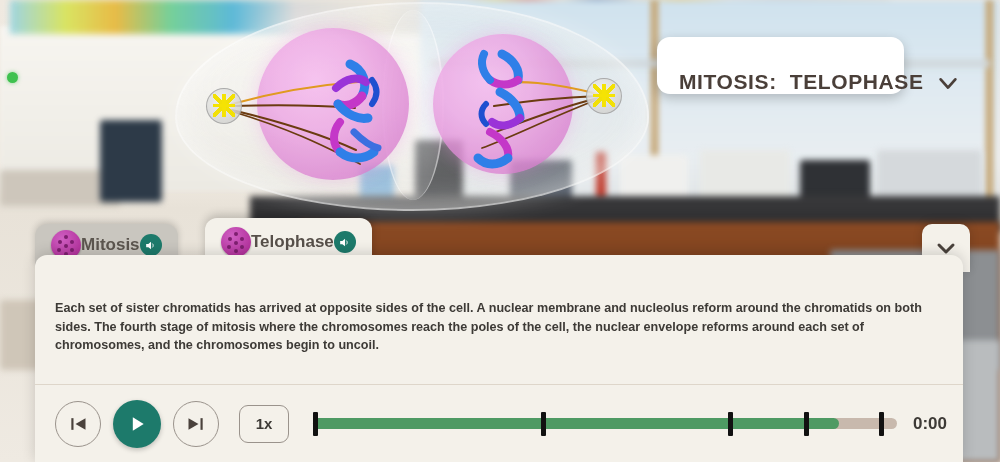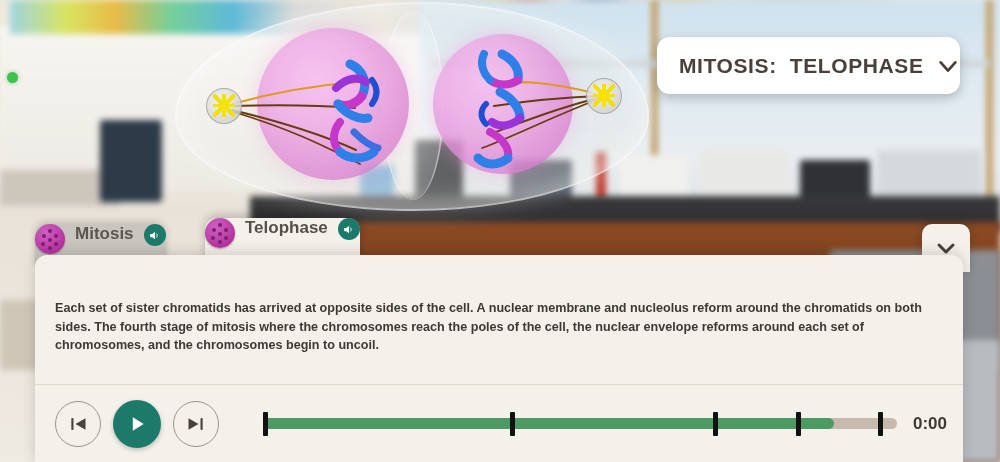--- a/index.html
+++ b/index.html
@@ -91,40 +91,40 @@
     background:#f2ece4;border-radius:14px;
     box-shadow:0 4px 10px rgba(0,0,0,.20);
     display:flex;align-items:center;justify-content:center;cursor:pointer;}
   .menu-btn span{font-size:21px;font-weight:bold;color:#4a403a;letter-spacing:1.4px;
     text-shadow:1px 1px 0 rgba(255,255,255,.6);}
 
   .status-dot{position:absolute;left:7px;top:72px;width:11px;height:11px;border-radius:50%;
     background:#3fc14f;box-shadow:0 0 4px rgba(63,193,79,.6);}
 
   
-  .phase-dd{position:absolute;left:657px;top:37px;width:303px;height:57px;
+  .phase-dd{position:absolute;left:657px;top:37px;width:247px;height:57px;
     background:#ffffff;border-radius:13px;
     box-shadow:0 4px 12px rgba(0,0,0,.22);
-    display:flex;align-items:center;gap:13px;padding:0 22px;box-sizing:border-box;cursor:pointer;}
+    display:flex;align-items:flex-end;gap:13px;padding:0 22px;box-sizing:border-box;cursor:pointer;}
   .phase-dd .lbl{font-size:21px;font-weight:bold;color:#4a3f39;letter-spacing:.6px;}
   .phase-dd .val{font-size:21px;font-weight:bold;color:#4a3f39;letter-spacing:.6px;}
   .chev{width:22px;height:22px;flex:0 0 auto;}
 
   
   .panel{position:absolute;left:35px;top:255px;width:928px;height:207px;
     background:#f4f1ea;border-radius:12px 12px 0 0;
     box-shadow:0 -2px 14px rgba(0,0,0,.16);}
   .collapse-tab{position:absolute;left:922px;top:224px;width:48px;height:48px;
     background:#f4f1ea;border-radius:10px 10px 0 0;
     box-shadow:0 -2px 10px rgba(0,0,0,.15);
     display:flex;align-items:center;justify-content:center;cursor:pointer;}
 
   .tabs{position:absolute;left:35px;top:224px;height:36px;}
   .tab{position:absolute;height:42px;border-radius:12px 12px 0 0;
-    display:flex;align-items:flex-start;gap:10px;padding:0 0;box-sizing:border-box;cursor:pointer;}
+    display:flex;align-items:center;padding:0 16px;box-sizing:border-box;cursor:pointer;}
   .tab.inactive{left:0;top:0;background:#c9c6bf;box-shadow:0 -2px 7px rgba(0,0,0,.18);}
   .tab.active{left:170px;top:-6px;height:48px;background:#f4f1ea;box-shadow:0 -3px 10px rgba(0,0,0,.20);}
   .tab .tlabel{font-size:17px;font-weight:bold;color:#57504a;}
   .tab.inactive .tlabel{color:#5c564f;}
   .cell-icon{width:30px;height:30px;border-radius:50%;flex:0 0 auto;
     background:radial-gradient(circle at 36% 30%,#cf5fc2,#b5359f 70%,#a32d90 100%);
     position:relative;box-shadow:0 1px 2px rgba(0,0,0,.3);}
   .cell-icon i{position:absolute;width:4px;height:4px;border-radius:50%;background:#7e1f6f;}
   .spk{width:22px;height:22px;border-radius:50%;background:#1d7a6b;flex:0 0 auto;
     display:flex;align-items:center;justify-content:center;cursor:pointer;}
@@ -311,20 +311,23 @@
       </svg>
     </div>
     <div style="width:12px"></div>
     <div class="ctl-btn">
       <svg width="20" height="20" viewBox="0 0 24 24">
         <path d="M3 5 L3 19 L15 12 Z" fill="#4a423c"></path>
         <rect x="17.4" y="5" width="2.6" height="14" fill="#4a423c"></rect>
       </svg>
     </div>
     <div style="width:20px"></div>
+    <div class="speed-btn">
+      <span>1x</span>
+    </div>
     <div style="width:24px"></div>
     <div class="progress-wrap">
       <div class="track"></div>
       <div class="fill" style="width:90%"></div>
       <div class="marker" style="left:0%"></div>
       <div class="marker" style="left:39%"></div>
       <div class="marker" style="left:71%"></div>
       <div class="marker" style="left:84%"></div>
       <div class="marker" style="left:97%"></div>
     </div>

